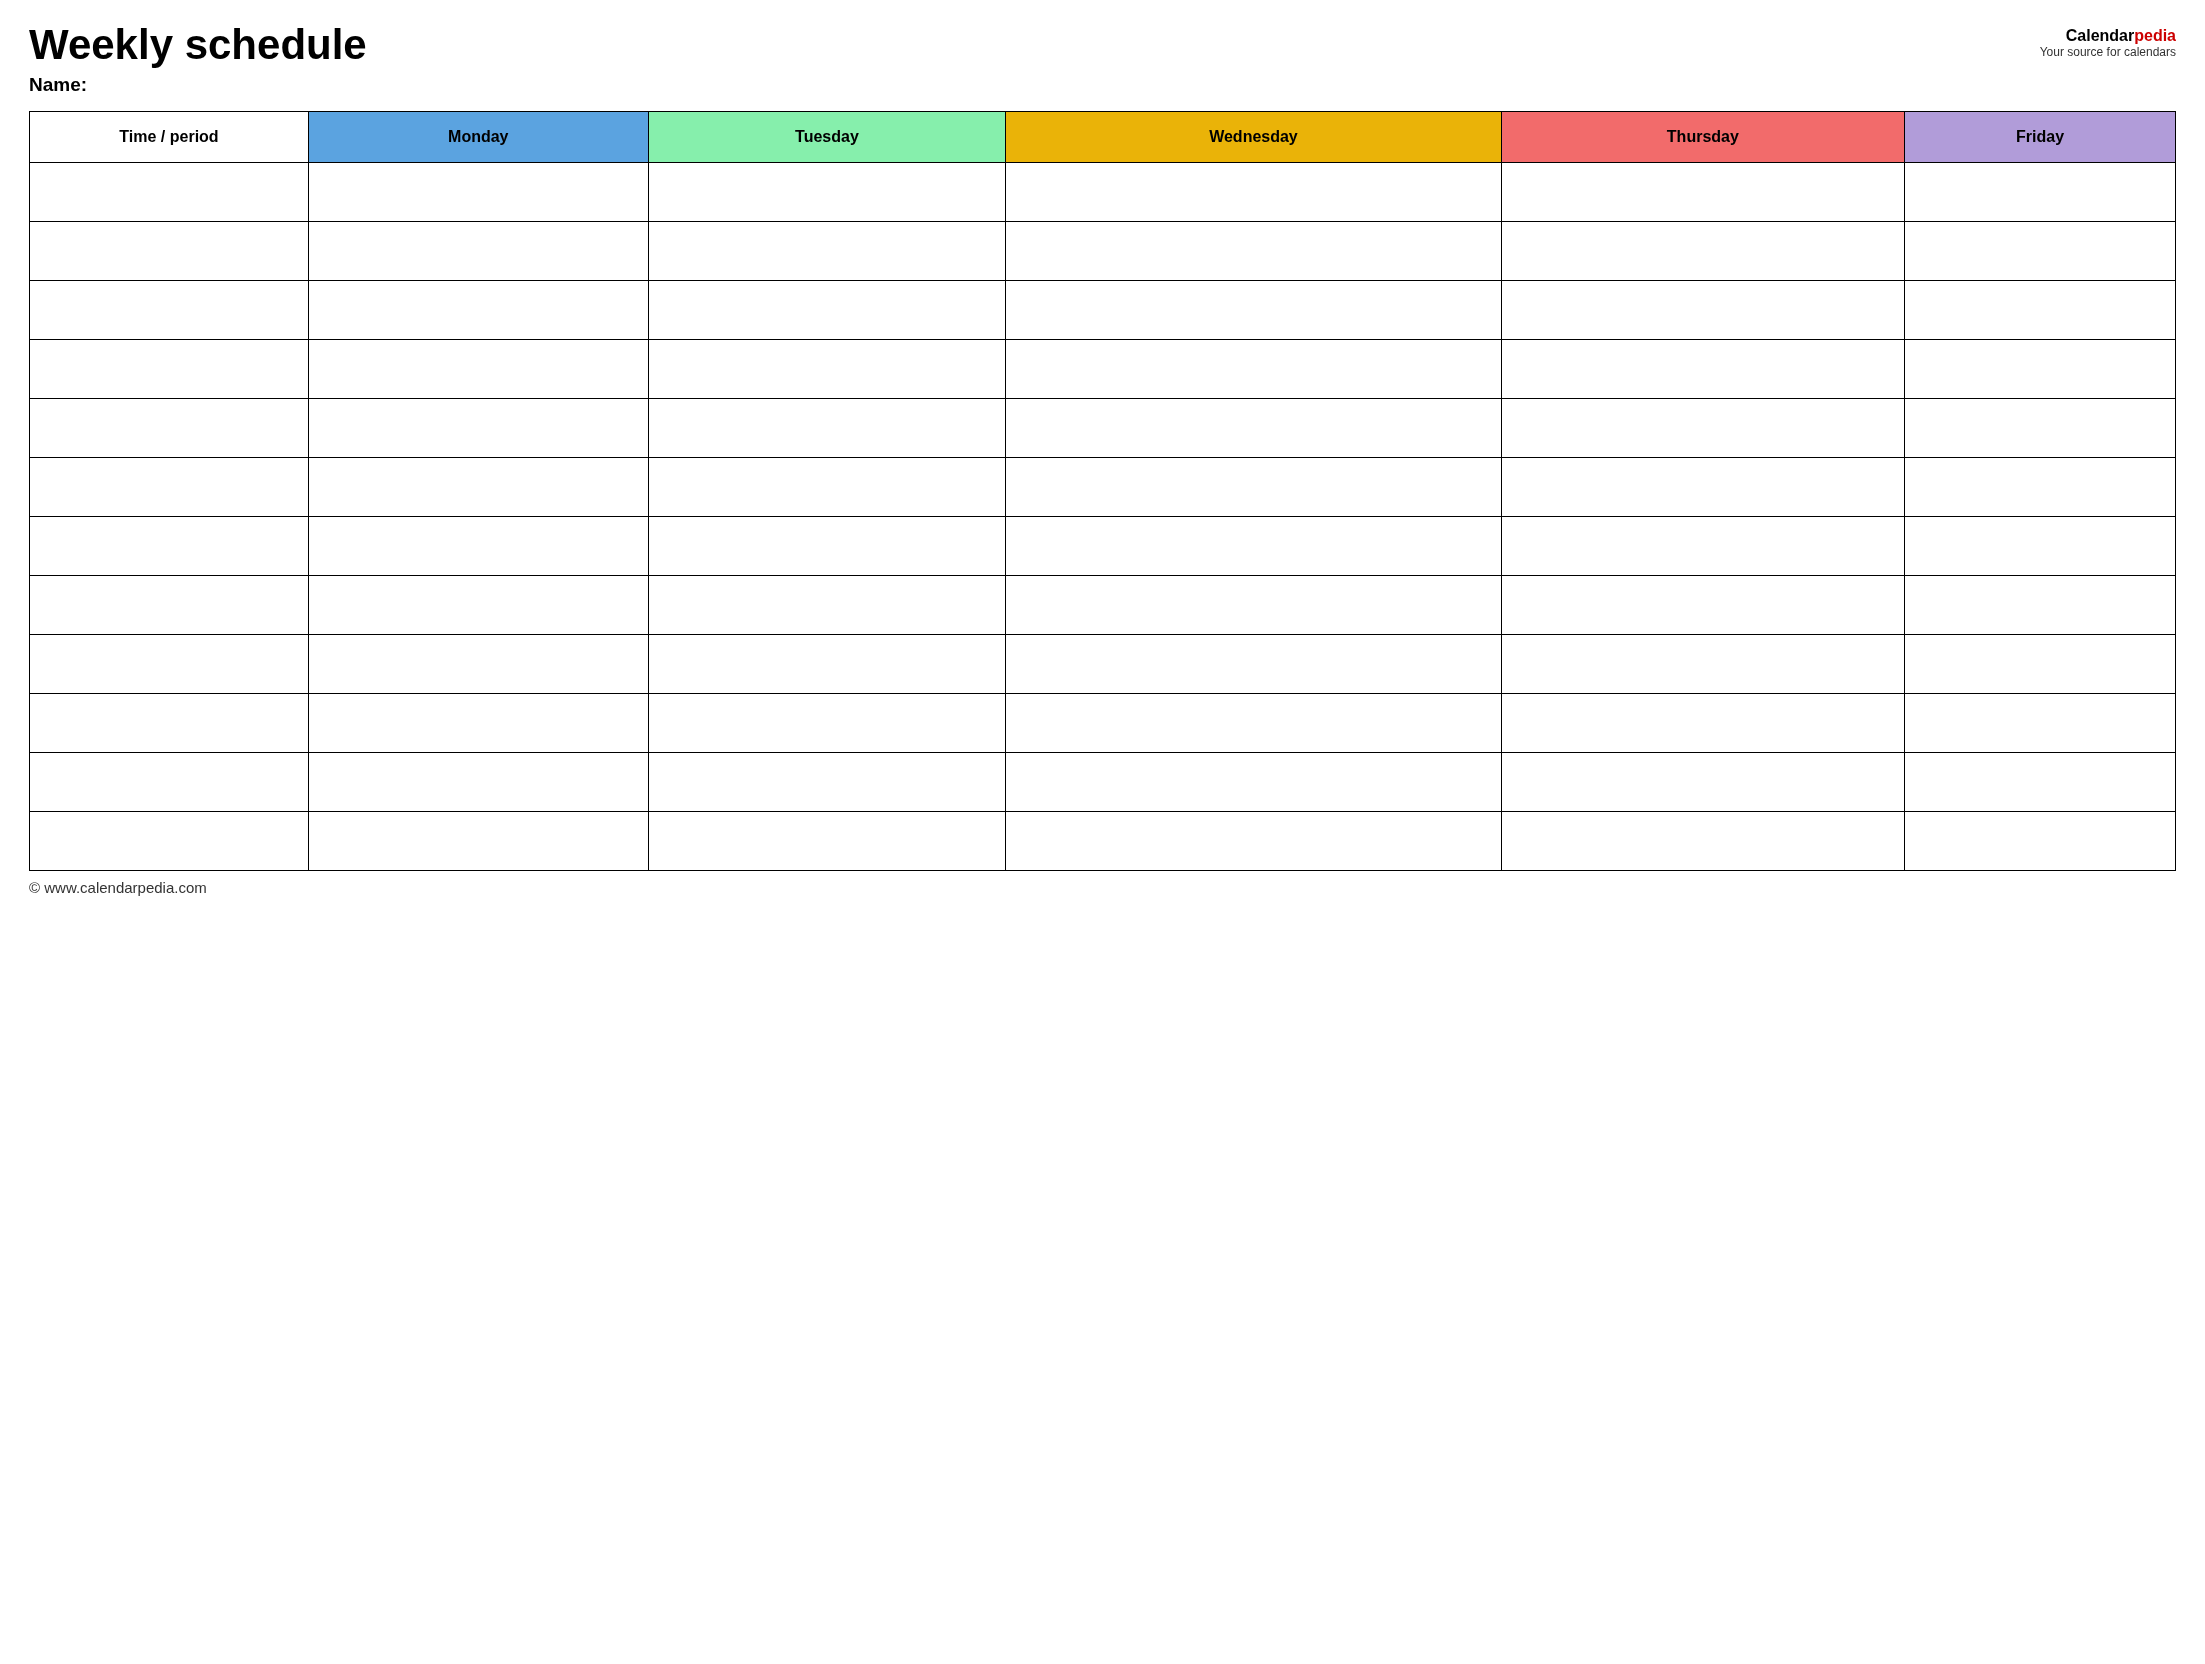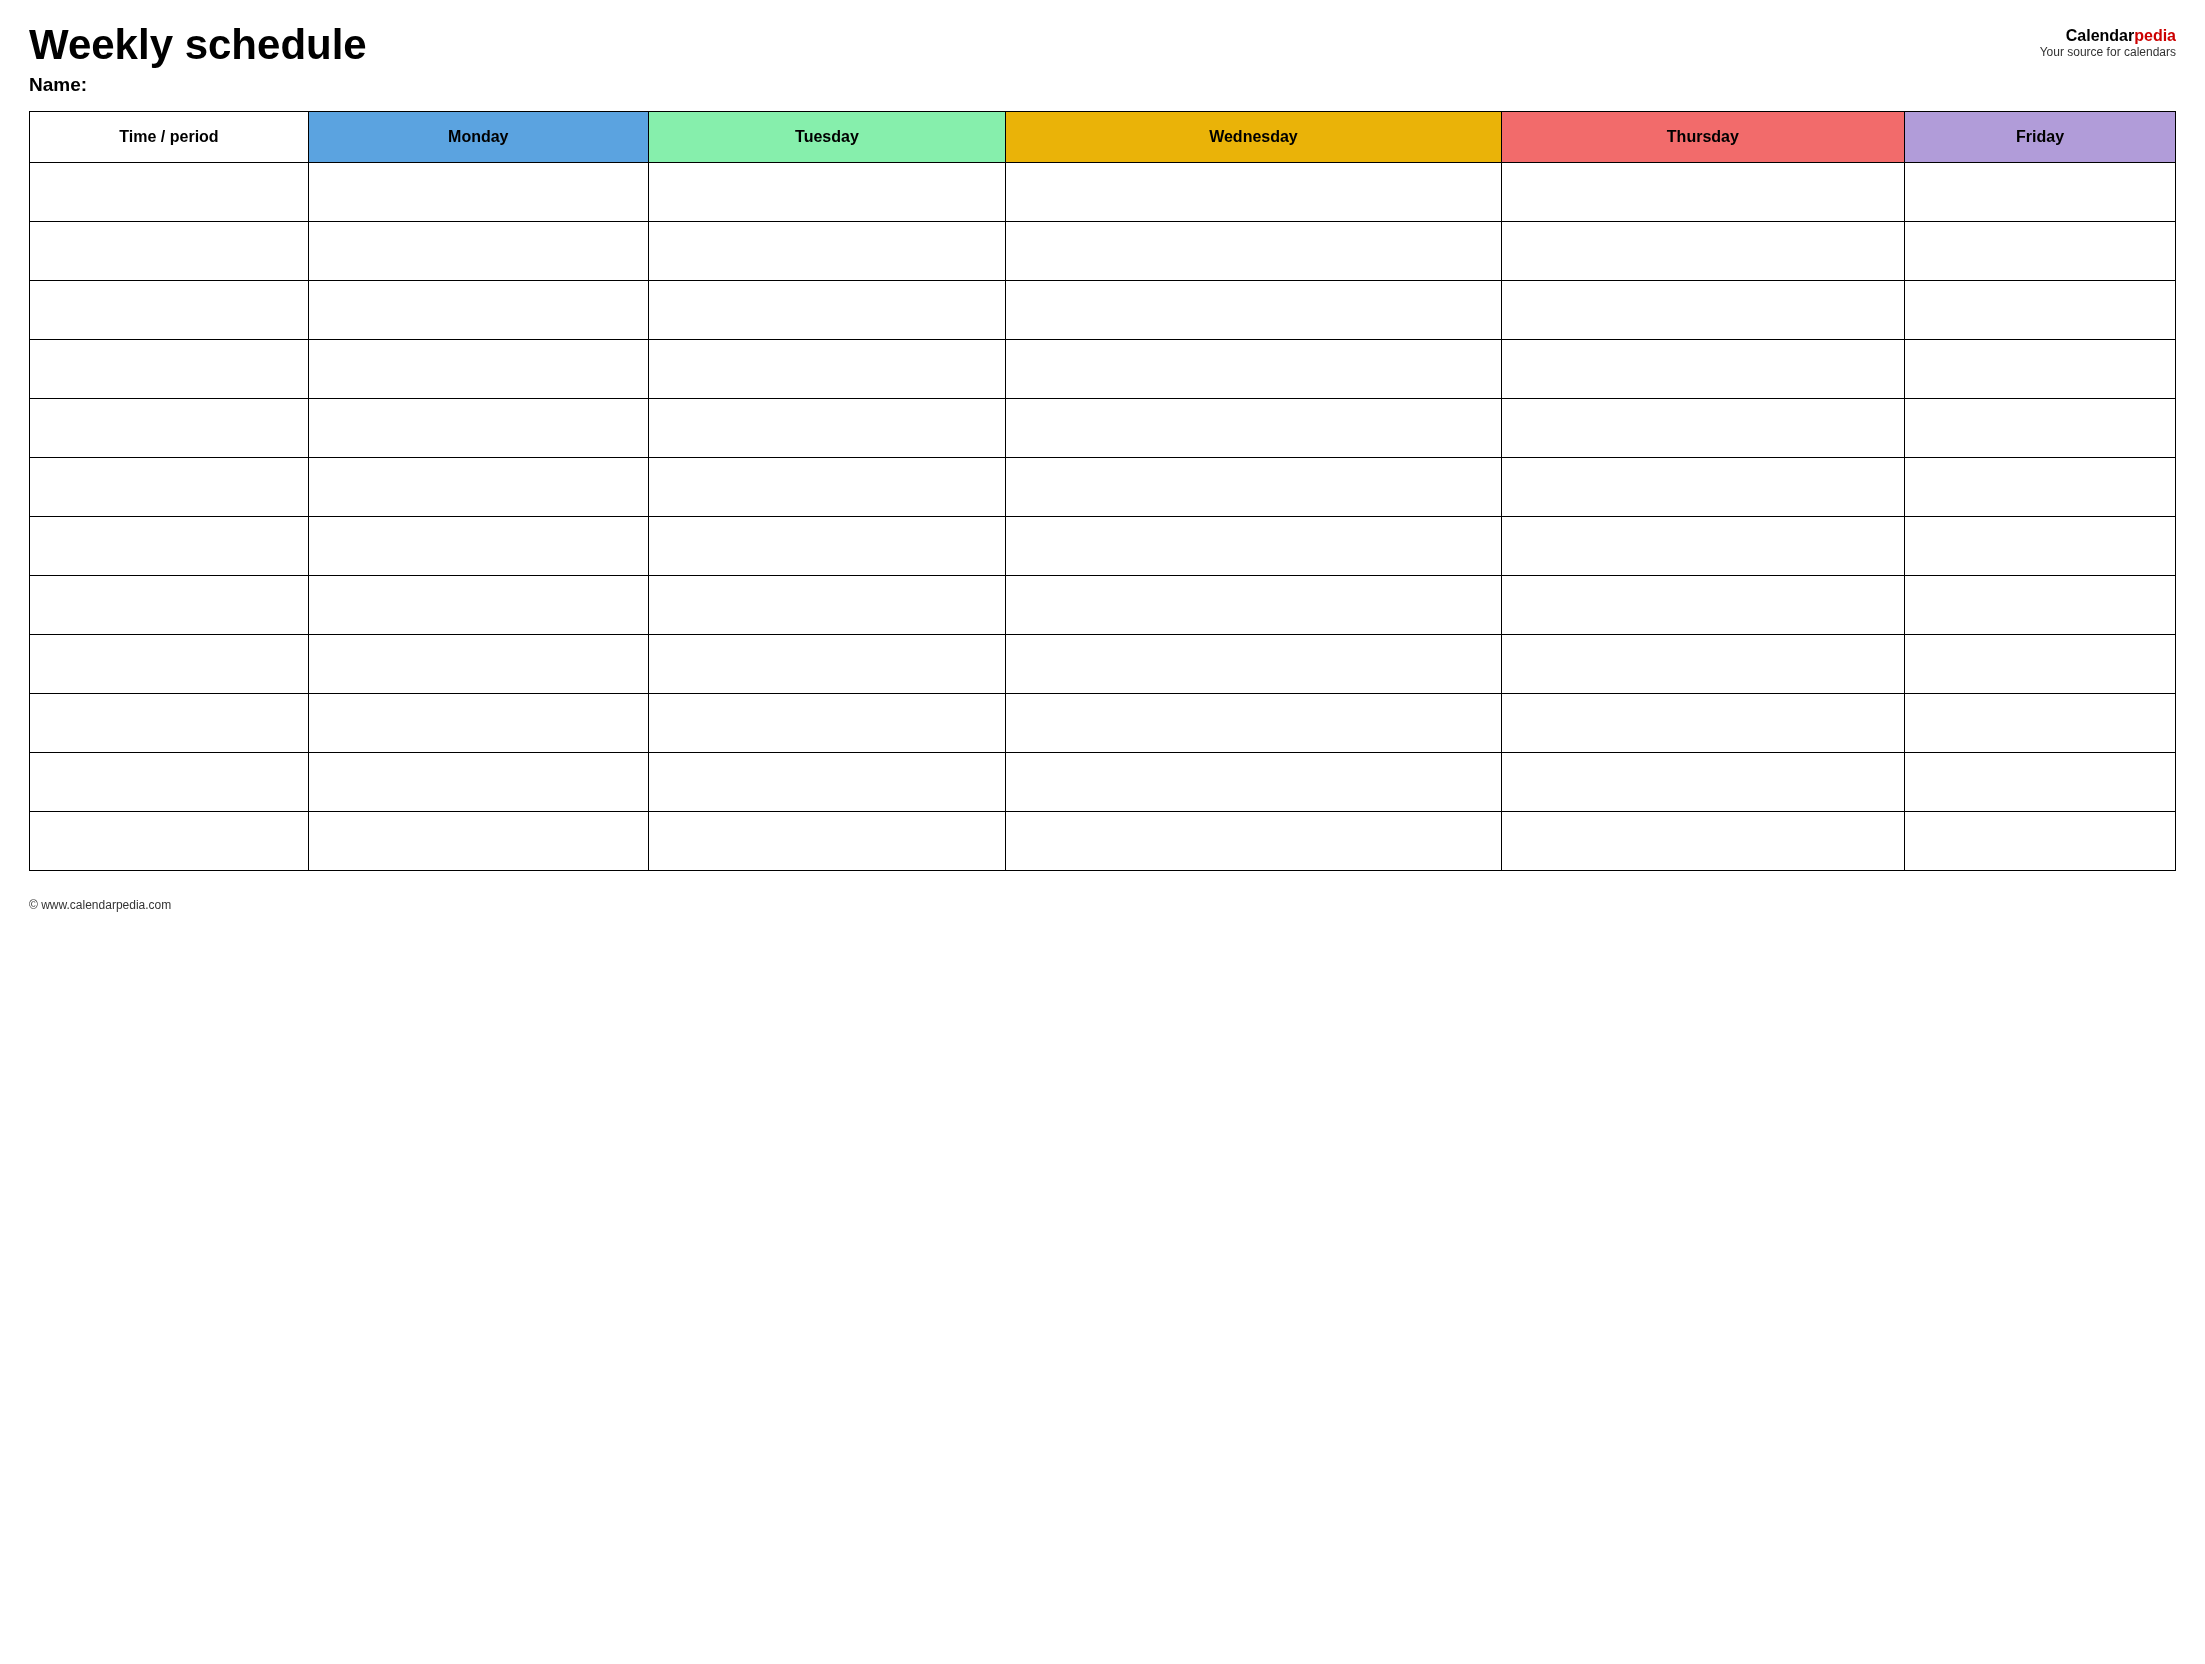--- a/index.html
+++ b/index.html
@@ -134,22 +134,22 @@
 
     .schedule-table tbody tr:first-child td {
       border-top: 1.5px solid #000000;
     }
 
     .time-cell {
       border-right: 1.5px solid #000000 !important;
     }
 
     .footer {
-      margin-top: 27px;
-      font-size: 12px;
+      margin-top: 8px;
+      font-size: 15px;
       color: #333333;
     }
   </style>
 </head>
 <body>
 
 <div class="header-section">
   <div class="title-area">
     <h1 class="page-title">Weekly schedule</h1>
     <span class="name-label">Name:</span>

